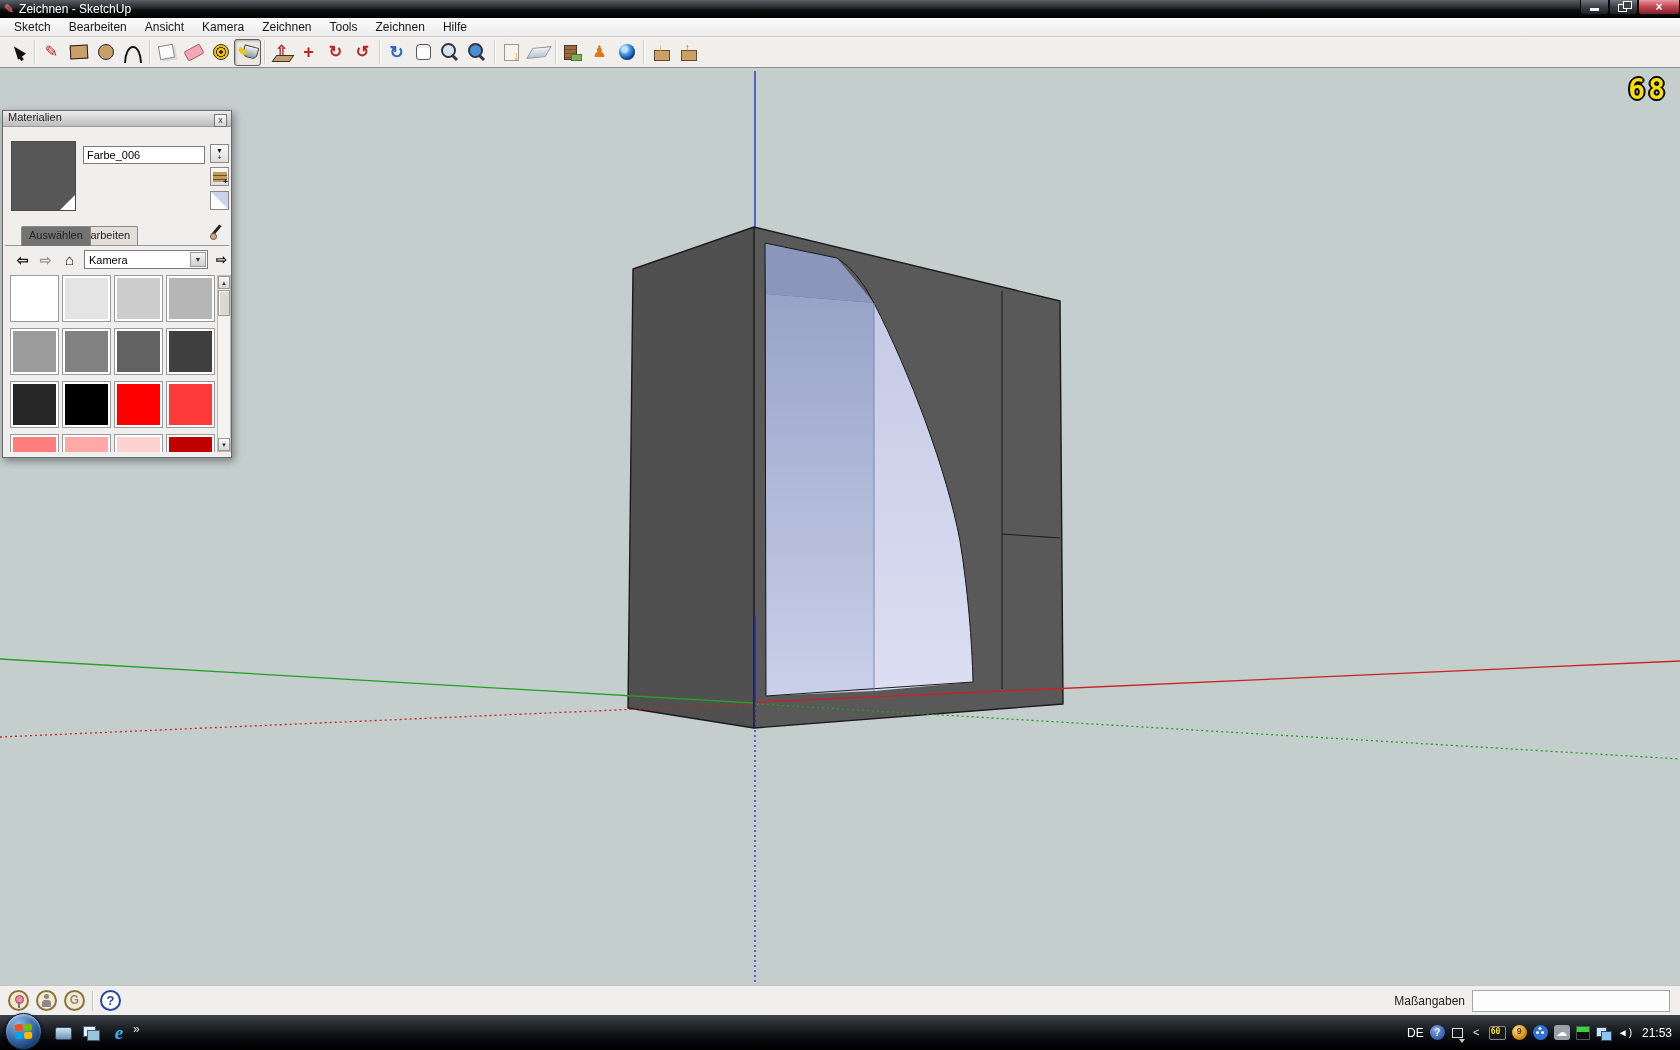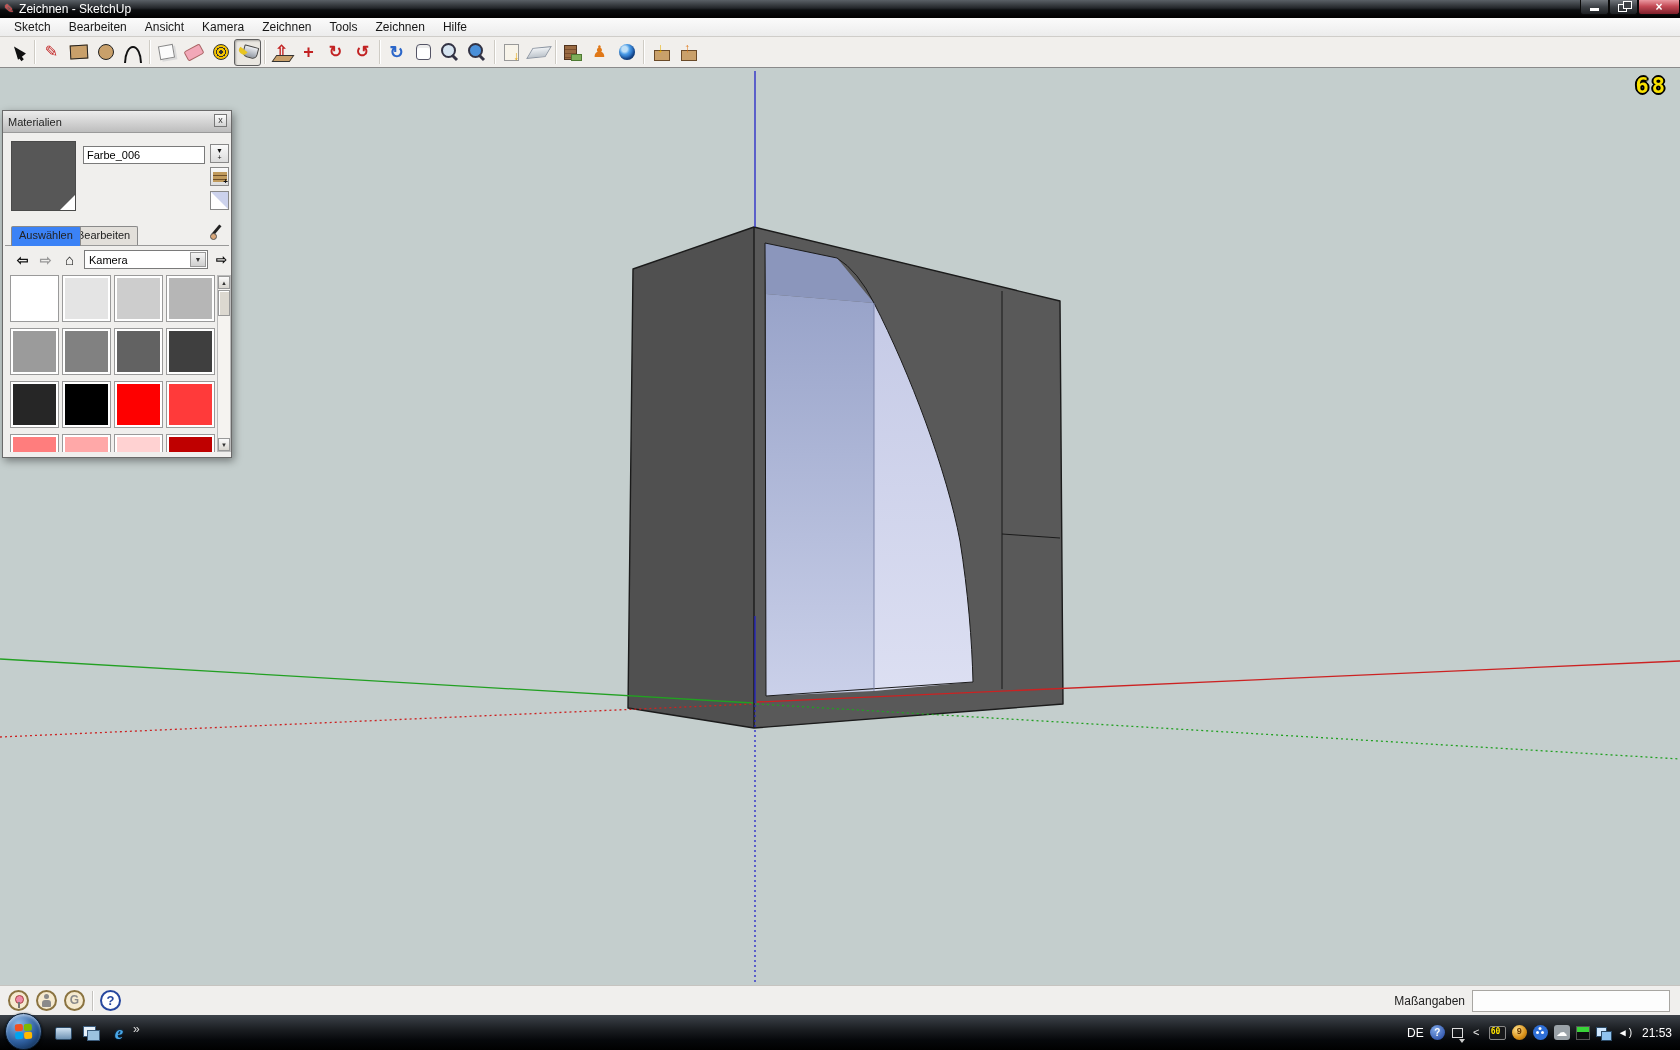--- a/index.html
+++ b/index.html
@@ -77,44 +77,44 @@
 
   
   #viewport{position:absolute;left:0;top:67px;width:1680px;height:918px;background:var(--vp-bg);border-top:1px solid #8a8a8a}
   #modelsvg{position:absolute;left:0;top:0}
   .f-left{fill:var(--m-left)} .f-front{fill:var(--m-front)} .f-itop{fill:var(--i-top)}
   .edge{stroke:var(--m-edge);stroke-width:1.4;fill:none;stroke-linejoin:round}
   .thin{stroke:#767fa6;stroke-width:.9}
   .axg{stroke:var(--ax-g);stroke-width:1.3} .axr{stroke:var(--ax-r);stroke-width:1.3} .axb{stroke:var(--ax-b);stroke-width:1.3}
   .dot{stroke-dasharray:2 3}
   #fps{position:absolute;right:12px;top:5px;font-family:"DejaVu Sans Mono",monospace;font-weight:bold;
-    font-size:22px;letter-spacing:3px;color:var(--fps-c);
+    font-size:28px;letter-spacing:3px;color:var(--fps-c);
     text-shadow:-2px 0 #000,2px 0 #000,0 -2px #000,0 2px #000,-1px -1px #000,1px 1px #000,-1px 1px #000,1px -1px #000}
 
   
   #dlg{position:absolute;left:2px;top:110px;width:230px;height:348px;background:#f0efed;
     border:1px solid #6a6a6a;box-shadow:2px 3px 8px rgba(0,0,0,.4);z-index:10;font-size:11px}
-  #dlg-title{height:22px;background:linear-gradient(#ececec,#bdbdbd);border-bottom:1px solid #9a9a9a;
-    display:flex;align-items:center;padding:0 5px;color:#222;font-size:11px}
+  #dlg-title{height:16px;background:linear-gradient(#ececec,#bdbdbd);border-bottom:1px solid #9a9a9a;
+    display:flex;padding:0 5px;color:#222;font-size:11px}
   #dlg-close{position:absolute;right:4px;top:3px;width:13px;height:13px;border:1px solid #777;background:linear-gradient(#fdfdfd,#d4d4d4);
     font-size:9px;line-height:11px;text-align:center;color:#333}
   #dlg-preview{position:absolute;left:8px;top:30px;width:65px;height:70px;background:var(--preview);border:1px solid #4a4a4a}
   #dlg-preview::after{content:"";position:absolute;right:0;bottom:0;border-left:15px solid transparent;border-bottom:15px solid #fff}
   #dlg-name{position:absolute;left:80px;top:35px;width:122px;height:18px;border:1px solid #7a7a7a;background:#fff;font-size:11px;padding:0 3px}
   .sidebtn{position:absolute;left:207px;width:19px;height:19px;border:1px solid #888;background:linear-gradient(#fafafa,#dcdcdc);
     display:flex;flex-direction:column;align-items:center;justify-content:center;line-height:1}
   #btn-pane{top:33px;font-size:7px;color:#111}
   #btn-create{top:56px;padding:0}
   #btn-create .bricks{width:14px;height:10px;background:repeating-linear-gradient(#c09a5c 0 3px,#6e4f28 3px 4px)}
   #btn-create .plusbadge{position:absolute;right:0;bottom:-1px;font-size:8px;font-weight:bold;color:#111}
   #dlg-default{position:absolute;left:207px;top:80px;width:19px;height:19px;border:1px solid #888;
     background:linear-gradient(to top right,#ffffff 0 49.5%,#ccd2ec 50.5% 100%)}
   .tab{position:absolute;top:115px;height:19px;border:1px solid #8a8a8a;border-bottom:none;border-radius:2px 2px 0 0;
     background:#e2dfda;padding:2px 7px 0;color:#222}
-  #tab-select{left:8px;background:#3b82f6;z-index:2;height:20px}
+  #tab-select{left:18px;background:#737373;z-index:2;height:20px}
   #tab-edit{left:66px}
   #tabline{position:absolute;left:2px;right:2px;top:134px;border-top:1px solid #999}
   #eyedropper{position:absolute;left:205px;top:111px;width:16px;height:18px;background:transparent;border:none}
   #eyedropper::before{content:"";position:absolute;left:7px;top:2px;width:3px;height:12px;background:#222;transform:rotate(40deg)}
   #eyedropper::after{content:"";position:absolute;left:2px;top:11px;width:5px;height:5px;background:#d9a77a;border-radius:50%;border:1px solid #555}
   .navbtn{position:absolute;top:139px;width:21px;height:19px;background:transparent;border:none;font-size:14px;line-height:1;color:#111;font-weight:bold}
   #nav-back{left:9px} #nav-fwd{left:32px;color:#999} #nav-home{left:56px;font-size:15px}
   #dd{position:absolute;left:81px;top:139px;width:124px;height:19px;border:1px solid #7a7a7a;background:#fff;
     display:flex;align-items:center;padding-left:4px}
   #ddbtn{position:absolute;right:1px;top:1px;bottom:1px;width:16px;border:1px solid #999;background:linear-gradient(#f4f4f4,#cfcfcf);

